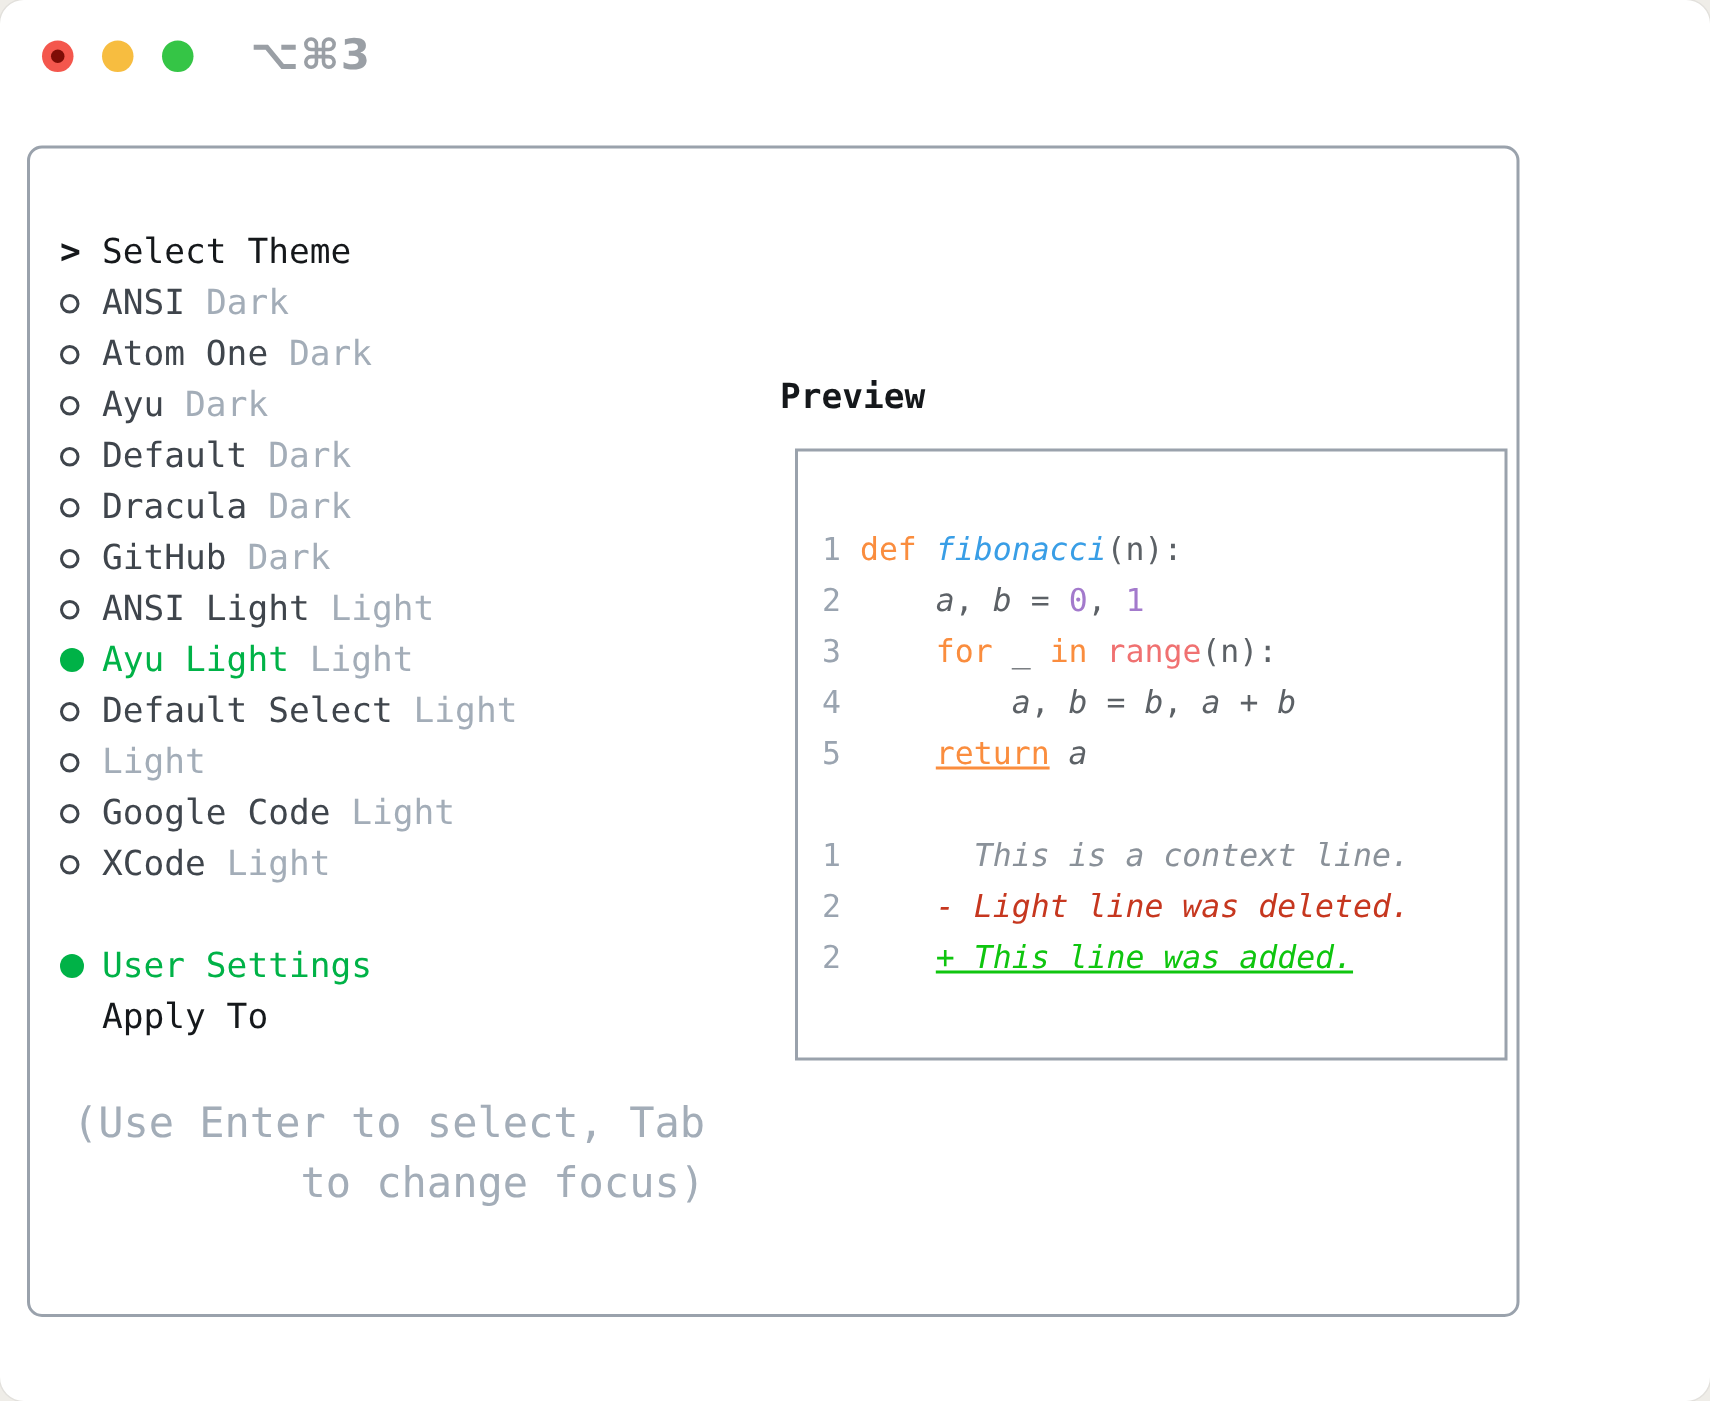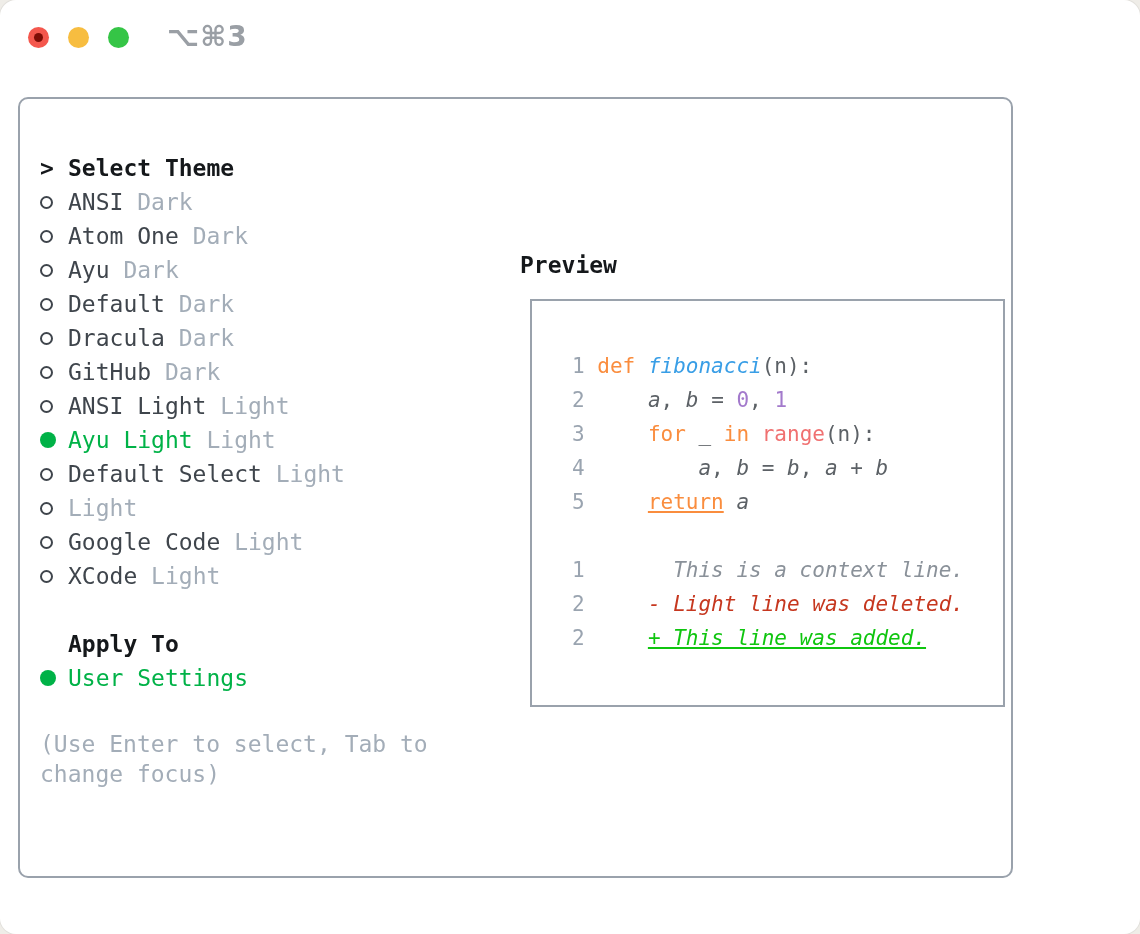--- a/index.html
+++ b/index.html
@@ -34,37 +34,37 @@
     border:2px solid var(--border); border-radius:10px;
     background: var(--window_bg, #fff);
   }
   
   .leftcol { position:absolute; left:20px; top:52px; font-size:23px; color:var(--item_text); }
   .row { height:34px; display:flex; align-items:center; white-space:pre; }
   .bullet-col { width:28px; flex:0 0 28px; display:flex; align-items:center; }
   .ring   { width:13px; height:13px; border:2px solid var(--item_text); border-radius:50%; }
   .filled { width:16px; height:16px; background:var(--selection_green); border-radius:50%; }
   .prompt { font-weight:bold; color:var(--heading_text); }
-  .heading-text { font-weight:bold; color:var(--heading_text); }
+  .heading-text { font-weight:normal; color:var(--heading_text); }
   .item-label { color:var(--item_text); }
   .item-label.selected { color:var(--selection_green); }
   .item-variant { color:var(--muted_text); }
   .blank-row { height:34px; }
-  .hint { width:430px; line-height:30px; font-size:23px; color:var(--muted_text); white-space:normal; }
+  .hint { width:430px; line-height:40px; font-size:28px; color:var(--muted_text); white-space:normal;text-align:right; }
   
   .prevhead {
     position:absolute; left:500px; top:149px; height:34px; line-height:34px;
     font-size:23px; font-weight:bold; color:var(--heading_text);
   }
   .prevbox {
     position:absolute; left:510px; top:200px; width:475px; height:408px;
     border:2px solid var(--border); background:var(--window_bg,#fff);
     overflow:hidden;
   }
-  .pane { padding:48px 0 0 16px; font-size:21px;margin-left:24px; }
+  .pane { padding:48px 0 0 16px; font-size:21px; }
   .pline { height:34px; line-height:34px; white-space:pre; }
 </style>
 </head>
 <body>
 
 <div class="window">
 
   <div class="traffic">
     <div class="light light-red">
         <span class="dot"></span>
@@ -84,22 +84,22 @@
         <div class="row"><span class="bullet-col"><span class="ring"></span></span><span class="item-label">Default </span><span class="item-variant">Dark</span></div>
         <div class="row"><span class="bullet-col"><span class="ring"></span></span><span class="item-label">Dracula </span><span class="item-variant">Dark</span></div>
         <div class="row"><span class="bullet-col"><span class="ring"></span></span><span class="item-label">GitHub </span><span class="item-variant">Dark</span></div>
         <div class="row"><span class="bullet-col"><span class="ring"></span></span><span class="item-label">ANSI Light </span><span class="item-variant">Light</span></div>
         <div class="row"><span class="bullet-col"><span class="filled"></span></span><span class="item-label selected">Ayu Light </span><span class="item-variant">Light</span></div>
         <div class="row"><span class="bullet-col"><span class="ring"></span></span><span class="item-label">Default Select </span><span class="item-variant">Light</span></div>
         <div class="row"><span class="bullet-col"><span class="ring"></span></span><span class="item-variant">Light</span></div>
         <div class="row"><span class="bullet-col"><span class="ring"></span></span><span class="item-label">Google Code </span><span class="item-variant">Light</span></div>
         <div class="row"><span class="bullet-col"><span class="ring"></span></span><span class="item-label">XCode </span><span class="item-variant">Light</span></div>
         <div class="blank-row"></div>
+        <div class="row"><span class="bullet-col"><span class="filled"></span></span><span class="item-label selected">User Settings</span></div>
         <div class="row"><span class="bullet-col"></span><span class="heading-text">Apply To</span></div>
-        <div class="row"><span class="bullet-col"><span class="filled"></span></span><span class="item-label selected">User Settings</span></div>
         <div class="blank-row"></div>
         <div class="hint">(Use Enter to select, Tab to change focus)</div>
       </div>
     <div class="prevhead">Preview</div>
     <div class="prevbox">
       <div class="pane" id="pane">
           <div class="pline"><span style="color: rgb(154, 164, 176);">1 </span><span style="color: rgb(250, 141, 62);">def </span><span style="color: rgb(57, 158, 230); font-style: italic;">fibonacci</span><span style="color: rgb(92, 97, 102);">(n):</span></div>
           <div class="pline"><span style="color: rgb(154, 164, 176);">2 </span><span style="color: rgb(92, 97, 102);">    </span><span style="color: rgb(92, 97, 102); font-style: italic;">a</span><span style="color: rgb(92, 97, 102);">, </span><span style="color: rgb(92, 97, 102); font-style: italic;">b</span><span style="color: rgb(92, 97, 102);"> = </span><span style="color: rgb(163, 122, 204);">0</span><span style="color: rgb(92, 97, 102);">, </span><span style="color: rgb(163, 122, 204);">1</span></div>
           <div class="pline"><span style="color: rgb(154, 164, 176);">3 </span><span style="color: rgb(92, 97, 102);">    </span><span style="color: rgb(250, 141, 62);">for</span><span style="color: rgb(92, 97, 102);"> _ </span><span style="color: rgb(250, 141, 62);">in</span><span style="color: rgb(92, 97, 102);"> </span><span style="color: rgb(240, 113, 113);">range</span><span style="color: rgb(92, 97, 102);">(n):</span></div>
           <div class="pline"><span style="color: rgb(154, 164, 176);">4 </span><span style="color: rgb(92, 97, 102);">        </span><span style="color: rgb(92, 97, 102); font-style: italic;">a</span><span style="color: rgb(92, 97, 102);">, </span><span style="color: rgb(92, 97, 102); font-style: italic;">b</span><span style="color: rgb(92, 97, 102);"> = </span><span style="color: rgb(92, 97, 102); font-style: italic;">b</span><span style="color: rgb(92, 97, 102);">, </span><span style="color: rgb(92, 97, 102); font-style: italic;">a</span><span style="color: rgb(92, 97, 102);"> + </span><span style="color: rgb(92, 97, 102); font-style: italic;">b</span></div>

